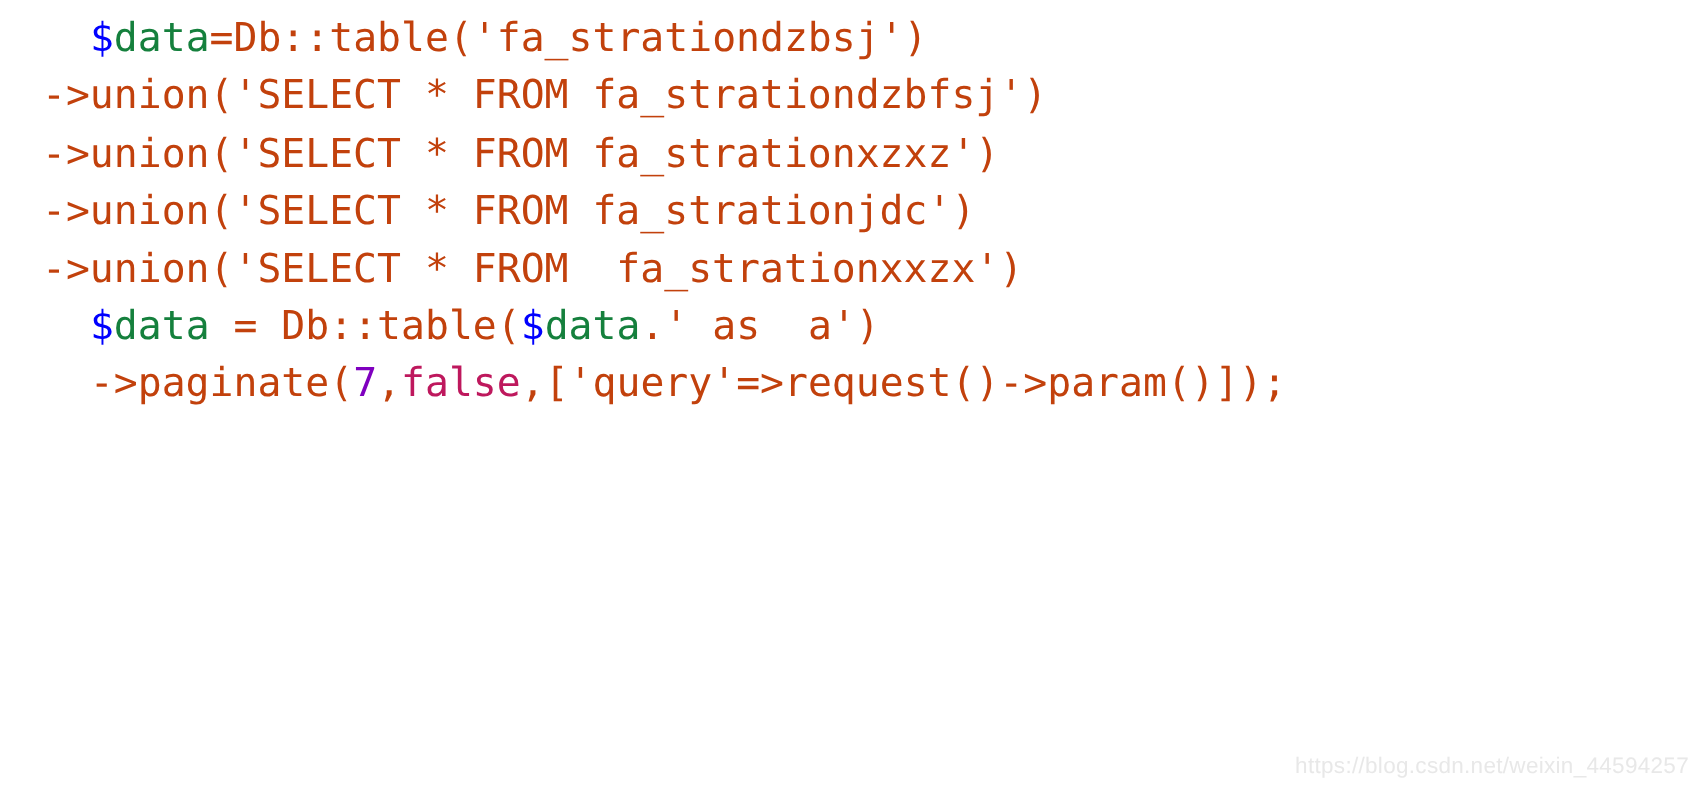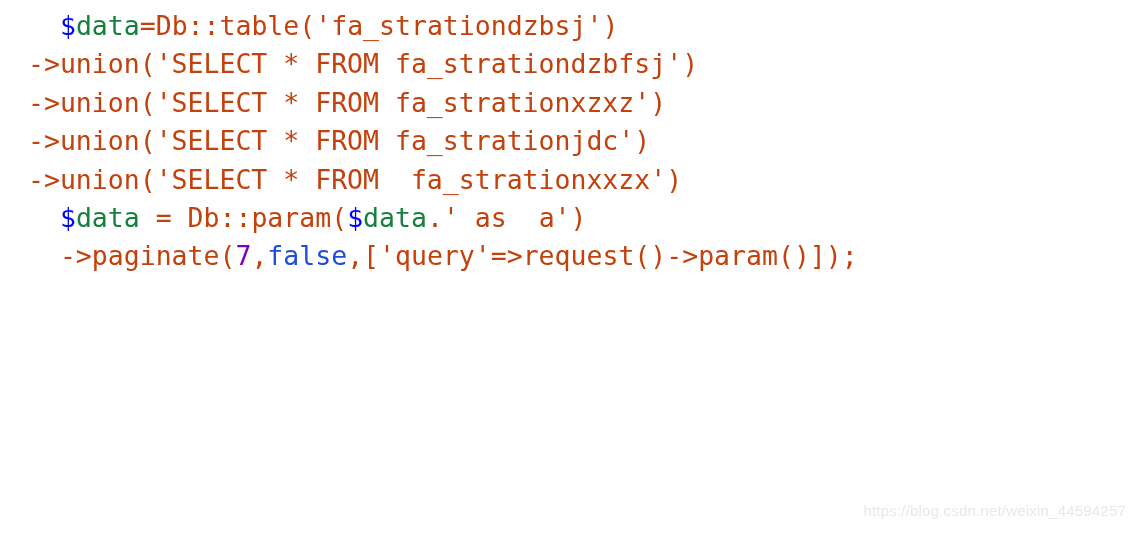--- a/index.html
+++ b/index.html
@@ -30,21 +30,21 @@
     white-space: pre;
     padding-left: 28px;
     height: 38.4px;
     color: #8B0B0B;
   }
   
   .t-plain   { color: #c2410c; }
   .t-sigil   { color: #0000FF; }
   .t-var     { color: #15803d; }
   .t-string  { color: #c2410c; }
-  .t-keyword { color: #1d4ed8; }
+  .t-keyword { color: #be185d; }
   .t-number  { color: #7F00BF; }
   .t-match   { background: #00FFFF; color: #8B0B0B; }
 
   .watermark {
     position: absolute;
     right: 8px;
     bottom: 6px;
     font-family: "Liberation Sans", sans-serif;
     font-size: 15px;
     color: #E8E8E8;
@@ -57,19 +57,19 @@
 <body>
 
 <div id="editor">
 
   <div class="code-area">
       <div class="code-line"><span class="t-plain">  </span><span class="t-sigil">$</span><span class="t-var">data</span><span class="t-plain">=Db::table(</span><span class="t-string">'fa_strationdzbsj'</span><span class="t-plain">)</span></div>
       <div class="code-line"><span class="t-plain">-&gt;union(</span><span class="t-string">'SELECT * FROM fa_strationdzbfsj'</span><span class="t-plain">)</span></div>
       <div class="code-line"><span class="t-plain">-&gt;union(</span><span class="t-string">'SELECT * FROM fa_strationxzxz'</span><span class="t-plain">)</span></div>
       <div class="code-line"><span class="t-plain">-&gt;union(</span><span class="t-string">'SELECT * FROM fa_strationjdc'</span><span class="t-plain">)</span></div>
       <div class="code-line"><span class="t-plain">-&gt;union(</span><span class="t-string">'SELECT * FROM  fa_strationxxzx'</span><span class="t-plain">)</span></div>
-      <div class="code-line"><span class="t-plain">  </span><span class="t-sigil">$</span><span class="t-var">data</span><span class="t-plain"> = Db::param(</span><span class="t-sigil">$</span><span class="t-var">data</span><span class="t-plain">.</span><span class="t-string">' as  a'</span><span class="t-plain">)</span></div>
+      <div class="code-line"><span class="t-plain">  </span><span class="t-sigil">$</span><span class="t-var">data</span><span class="t-plain"> = Db::table(</span><span class="t-sigil">$</span><span class="t-var">data</span><span class="t-plain">.</span><span class="t-string">' as  a'</span><span class="t-plain">)</span></div>
       <div class="code-line"><span class="t-plain">  -&gt;paginate(</span><span class="t-number">7</span><span class="t-plain">,</span><span class="t-keyword">false</span><span class="t-plain">,[</span><span class="t-string">'query'</span><span class="t-plain">=&gt;request()-&gt;param()]);</span></div>
     </div>
 
   <div class="watermark">https://blog.csdn.net/weixin_44594257</div>
 
 </div>
 
 </body></html>

